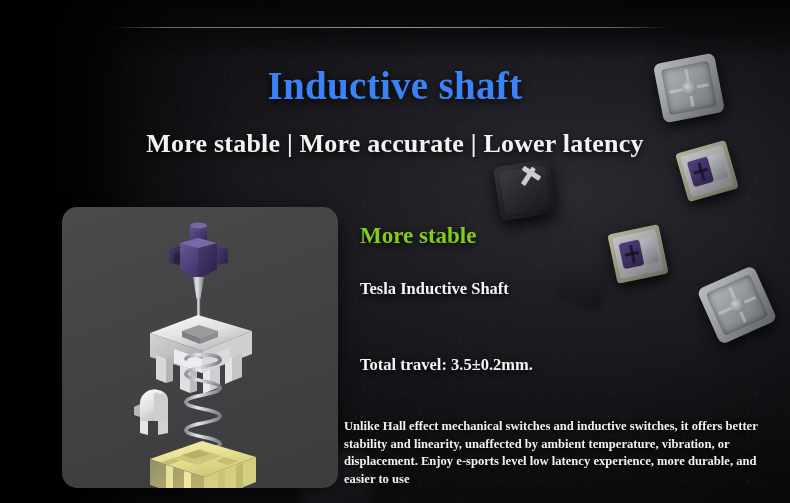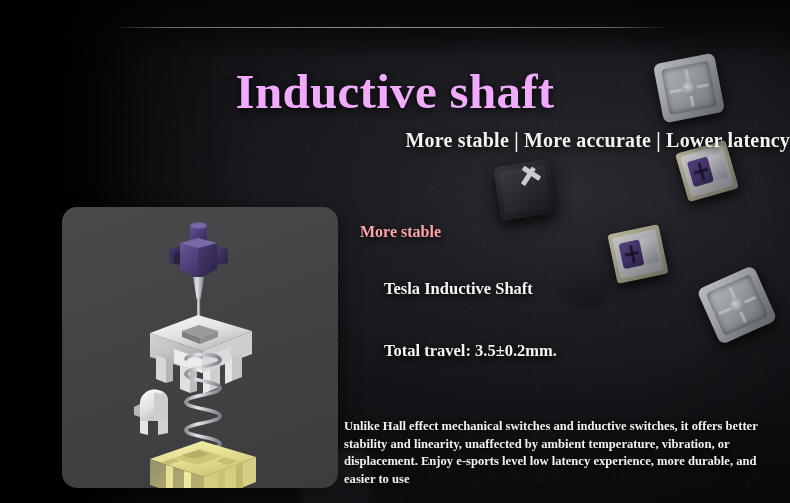--- a/index.html
+++ b/index.html
@@ -178,33 +178,33 @@
     height: 1px;
     background: linear-gradient(90deg, rgba(190,190,195,0) 0%, rgba(190,190,195,.55) 10%, rgba(205,205,210,.7) 50%, rgba(190,190,195,.5) 90%, rgba(190,190,195,0) 100%);
   }
 
   
   .title {
     position: absolute;
     left: 0; top: 63px;
     width: 790px;
     text-align: center;
-    color: #f0abfc;
-    font-size: 49px;
+    color: #3b82f6;
+    font-size: 39px;
     font-weight: bold;
     letter-spacing: .3px;
     text-shadow: 0 2px 9px rgba(0,0,0,.9);
   }
   .subtitle {
     position: absolute;
     left: 0; top: 129px;
     width: 790px;
-    text-align: right;
+    text-align: center;
     color: #f3f2f0;
-    font-size: 20px;
+    font-size: 26px;
     font-weight: bold;
     letter-spacing: .2px;
     text-shadow: 0 2px 7px rgba(0,0,0,.92);
   }
 
   
   .panel {
     position: absolute;
     left: 62px;
     top: 207px;
@@ -217,38 +217,37 @@
   }
 
   
   .diagram { position: absolute; inset: 0; }
 
   
   .copy-heading {
     position: absolute;
     left: 360px;
     top: 223px;
-    color: #fca5a5;
-    font-size: 16px;
+    color: #84cc16;
+    font-size: 23px;
     font-weight: bold;
     text-shadow: 0 2px 7px rgba(0,0,0,.9);
   }
   .spec {
     position: absolute;
     left: 360px;
     color: #f6f5f3;
     font-size: 16.5px;
     font-weight: bold;
     text-shadow: 0 2px 6px rgba(0,0,0,.92);
     white-space: nowrap;
-    margin-left: 24px;
   }
   .spec-0 { top: 279px; }
   .spec-1 { top: 318px; }
-  .spec-2 { top: 341px; text-align: center; }
+  .spec-2 { top: 355px; text-align: center; }
 
   .paragraph {
     position: absolute;
     left: 344px;
     top: 418px;
     width: 420px;
     color: #f2f1ef;
     font-size: 12.6px;
     font-weight: bold;
     line-height: 17.6px;

